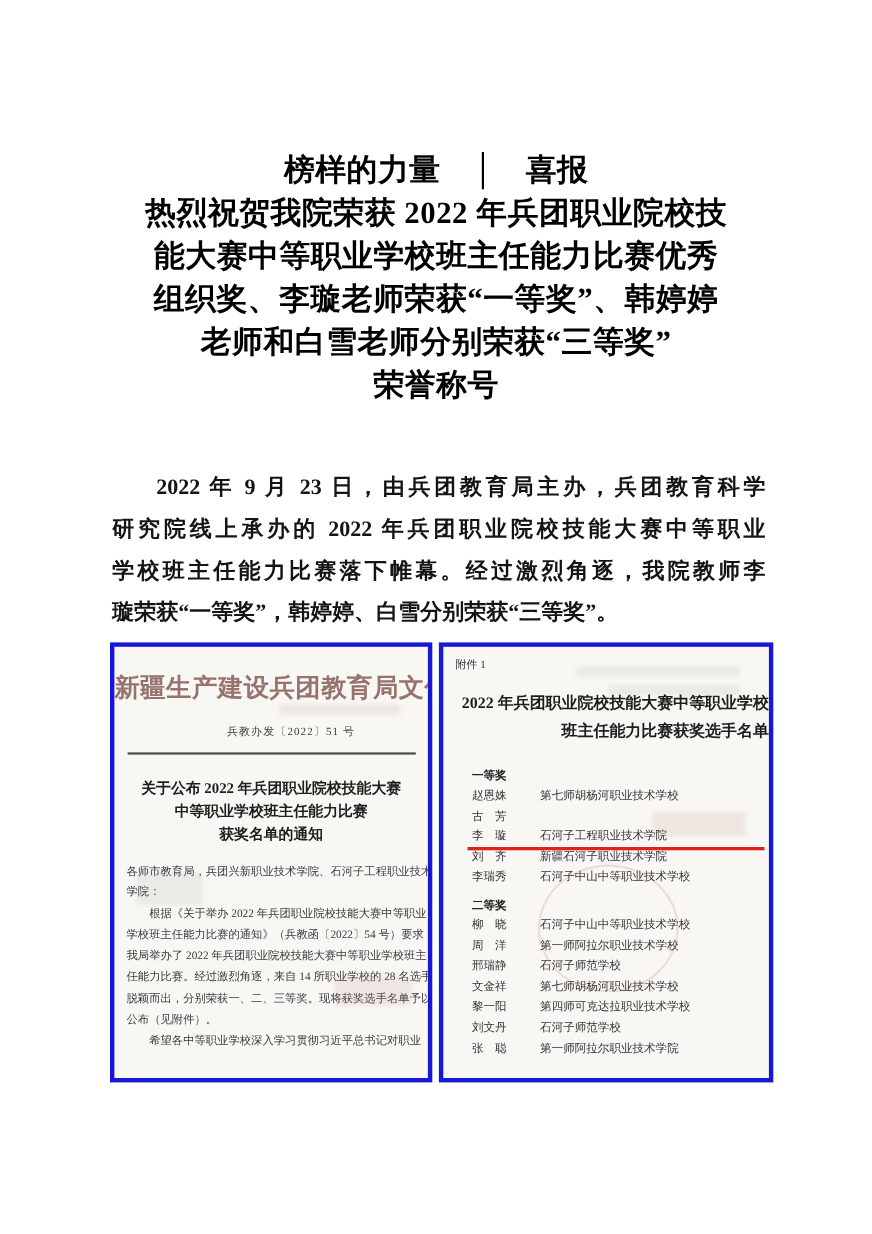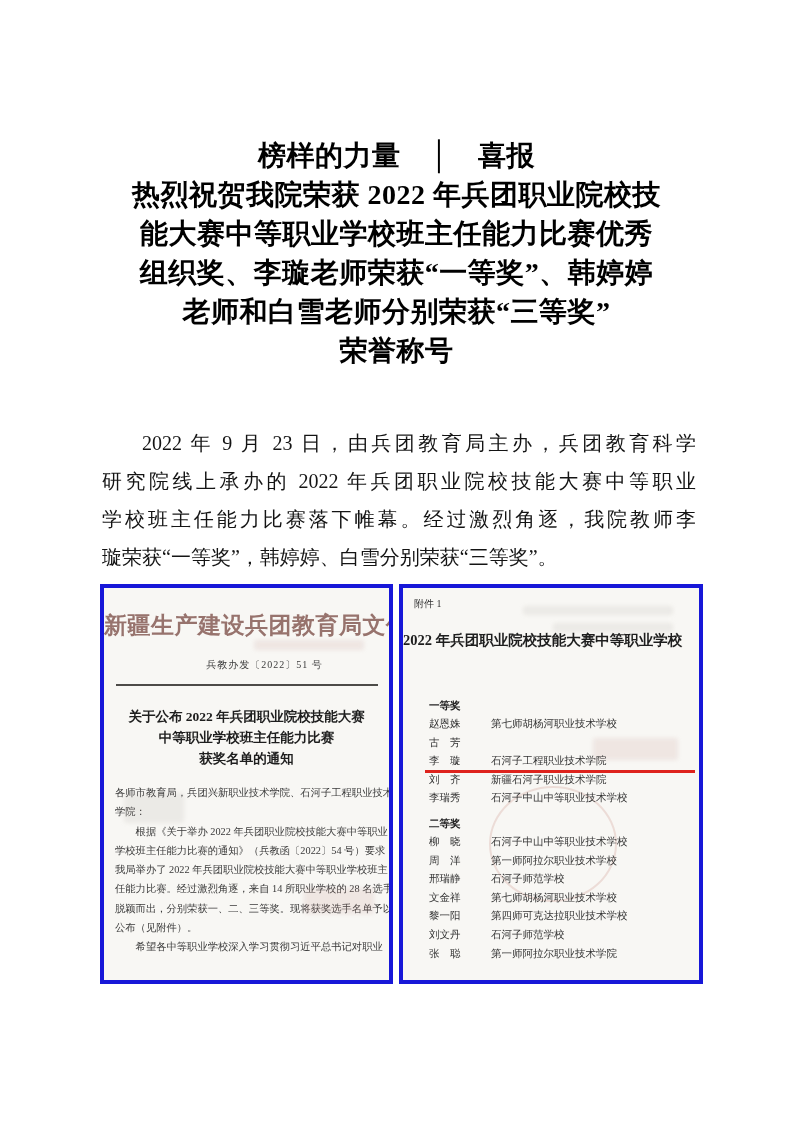--- a/index.html
+++ b/index.html
@@ -13,21 +13,21 @@
     position:absolute; top:136px; left:78px; width:637px;
     text-align:center; font-weight:bold; color:#000;
     font-size:28px; line-height:39px; letter-spacing:0.5px;
   }
 
   
   .body-par {
     position:absolute; top:424px; left:102px; width:594px;
     font-size:20px; line-height:38px; color:#141414;
   }
-  .body-par .ln { text-align:justify; text-align-last:justify; }
+  .body-par .ln { text-align:justify; text-align-last:justify;font-weight:bold; }
   .body-par .ln.first { text-indent:2em; }
   .body-par .ln.last { text-align-last:left; }
 
   
   .scan {
     position:absolute; top:584px; height:392px;
     border:4px solid #1717d8; background:#f8f7f4; overflow:hidden;
   }
   .scan.left  { left:100px; width:285px; }
   .scan.right { left:399px; width:296px; }
@@ -41,21 +41,21 @@
     color:#97736d; letter-spacing:0.5px; white-space:nowrap;
   }
   .ld-number { margin-top:17px; text-align:center; font-size:10px; color:#3c3c3c; letter-spacing:1px;padding-left:36px; }
   .ld-hr { margin:12px auto 0 auto; width:262px; border:0; border-top:2px solid #4d4b48; }
   .ld-title { margin-top:20px; text-align:center; font-weight:bold; font-size:13.5px; line-height:21px; color:#1e1e1e; }
   .ld-body { margin:14px 0 0 11px; font-size:10.3px; line-height:19.3px; color:#3a3a3a; }
   .ld-body .bl { white-space:nowrap; }
 
   
   .rd-att { position:absolute; top:9px; left:11px; font-size:10px; color:#333; }
-  .rd-title { position:absolute; top:40px; left:0; width:100%; text-align:left; font-weight:bold; font-size:14.5px; line-height:25px; color:#1e1e1e; }
+  .rd-title { position:absolute; top:40px; left:0; width:100%; text-align:right; font-weight:bold; font-size:14.5px; line-height:25px; color:#1e1e1e; }
   .rd-list { position:absolute; top:108px; left:26px; right:6px; font-size:10.5px; color:#333; }
   .rd-heading { font-weight:bold; color:#222; height:19px; line-height:19px; }
   .rd-heading.second { margin-top:6px; }
   .row { display:flex; height:18.6px; line-height:18.6px; white-space:nowrap; }
   .row .nm { width:62px; flex:0 0 62px; }
   .row .sc { flex:1; }
   .red-underline { position:absolute; left:22px; right:4px; top:182px; height:2.5px; background:#de231d; }
   .seal {
     position:absolute; left:86px; top:198px; width:124px; height:112px;
     border:2px solid rgba(198,128,116,0.22); border-radius:50%;
@@ -108,20 +108,21 @@
   </div>
 
   <div class="scan right">
     <div class="smudge" style="left:120px; top:18px; width:150px; height:9px;"></div>
     <div class="smudge" style="left:150px; top:35px; width:120px; height:9px;"></div>
     <div class="smudge warm" style="left:190px; top:150px; width:85px; height:22px;"></div>
     <div class="seal"></div>
     <div class="rd-att">附件 1</div>
     <div class="rd-title">
       <div>2022 年兵团职业院校技能大赛中等职业学校</div>
+      <div>班主任能力比赛获奖选手名单</div>
     </div>
     <div class="rd-list">
       <div class="rd-heading">一等奖</div>
       <div class="row">
         <span class="nm">赵恩姝</span>
         <span class="sc">第七师胡杨河职业技术学校</span>
       </div>
       <div class="row">
         <span class="nm">古　芳</span>
       </div>

